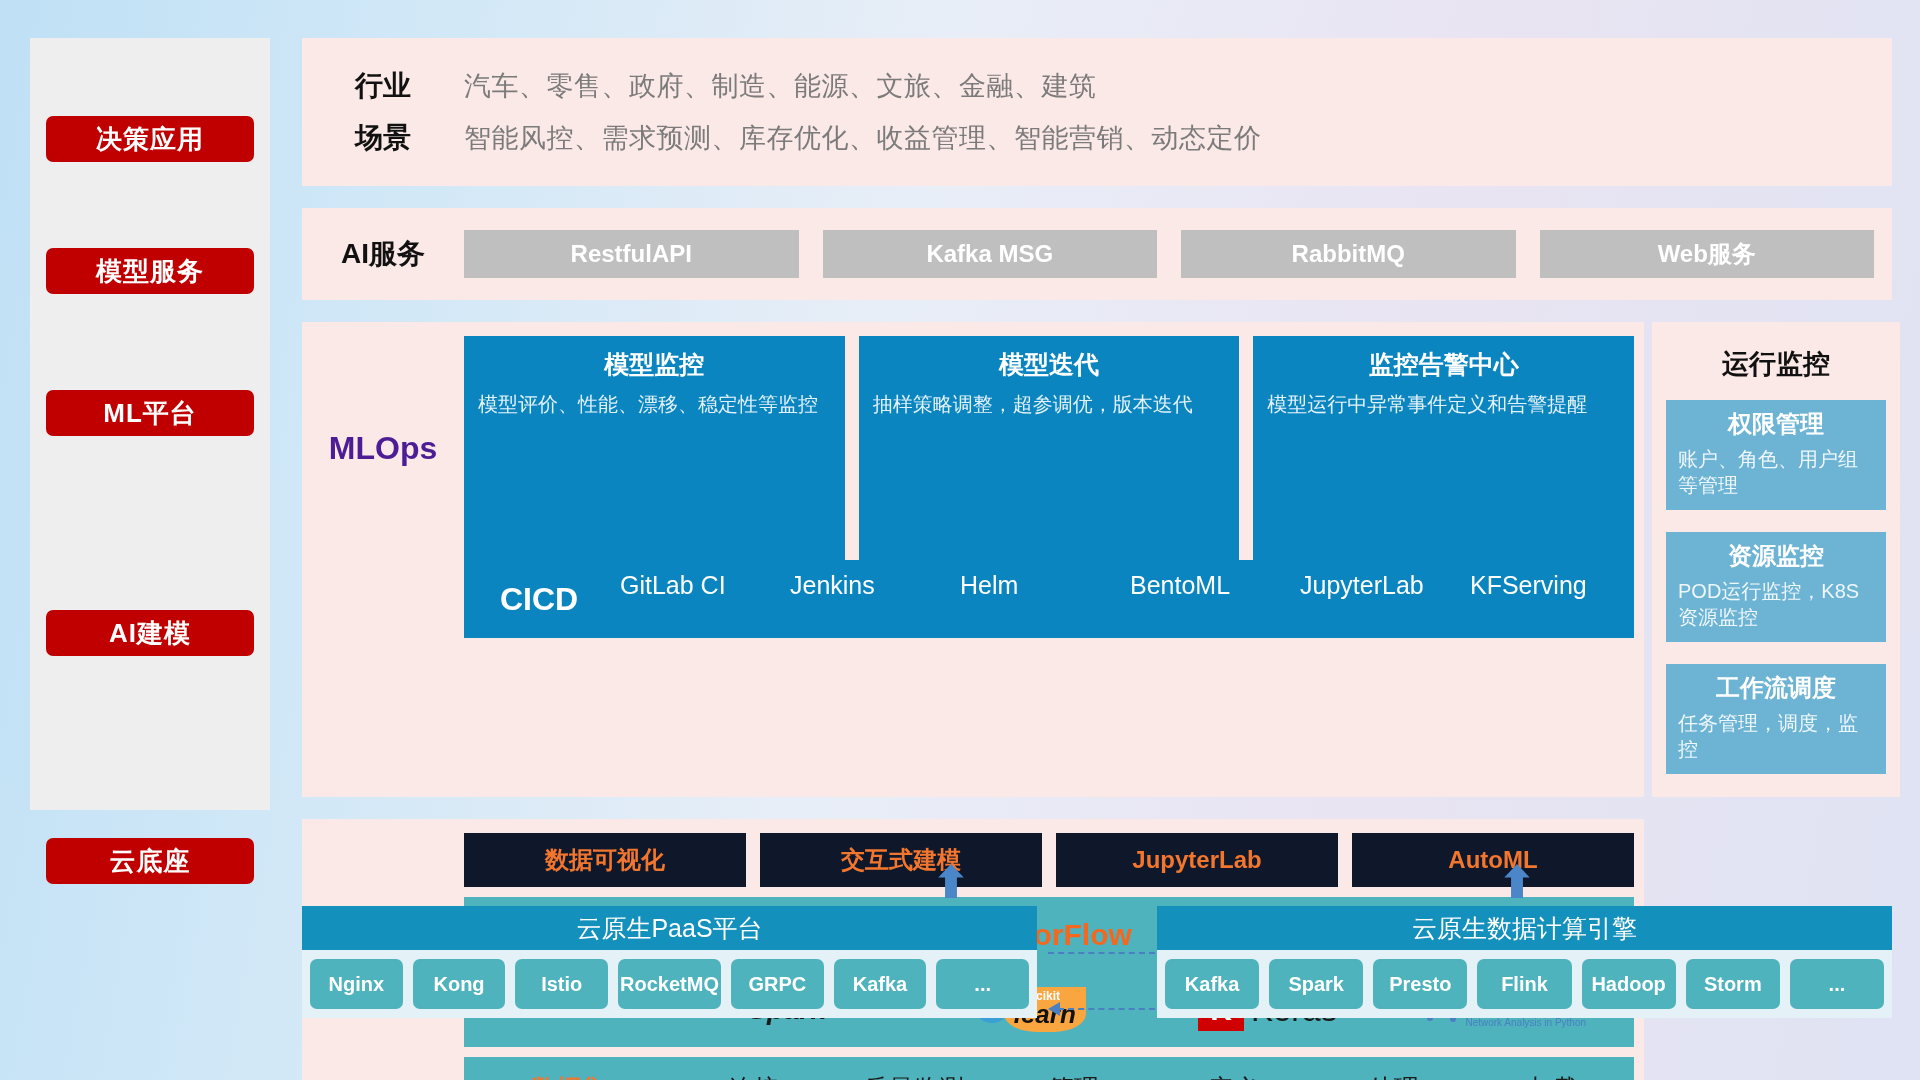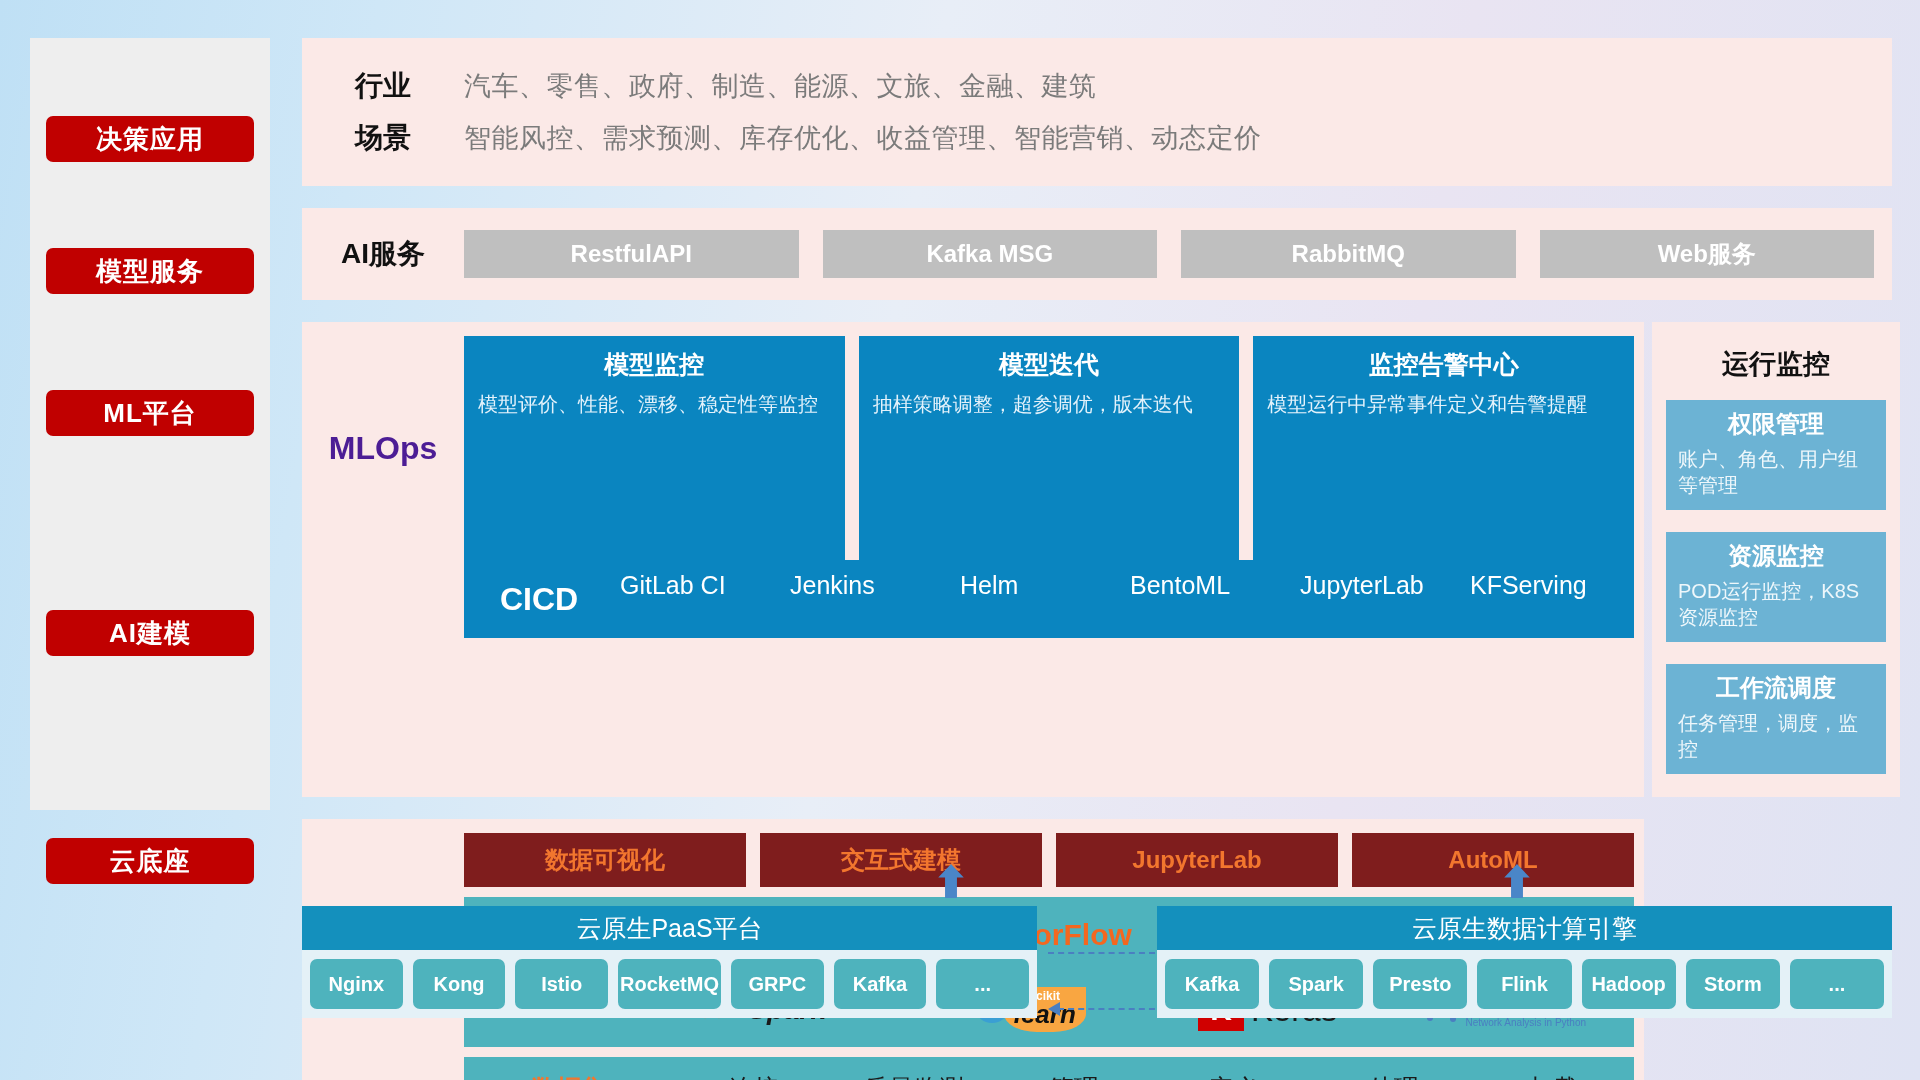--- a/index.html
+++ b/index.html
@@ -119,21 +119,21 @@
     background: #fbe9e7; padding: 14px 0; display: flex;
   }
   .lab-key {
     width: 162px; flex: none; display: flex; flex-direction: column;
     align-items: center; justify-content: center;
     font-weight: bold; font-size: 28px; color: #111; line-height: 1.25;
   }
   .lab-body { flex: 1; padding-right: 10px; }
   .lab-tools { display: flex; gap: 14px; margin-bottom: 10px; }
   .lab-tool {
-    flex: 1; height: 54px; background: #7f1d1d;
+    flex: 1; height: 54px; background: #0f172a;
     display: flex; align-items: center; justify-content: center;
     color: #f2762e; font-weight: bold; font-size: 24px;
   }
   #eco-row {
     background: #4eb3bd; height: 150px; display: flex;
     align-items: center; margin-bottom: 10px;
   }
   .eco-label {
     width: 210px; flex: none; text-align: center;
     color: #f2762e; font-weight: bold; font-size: 28px;

